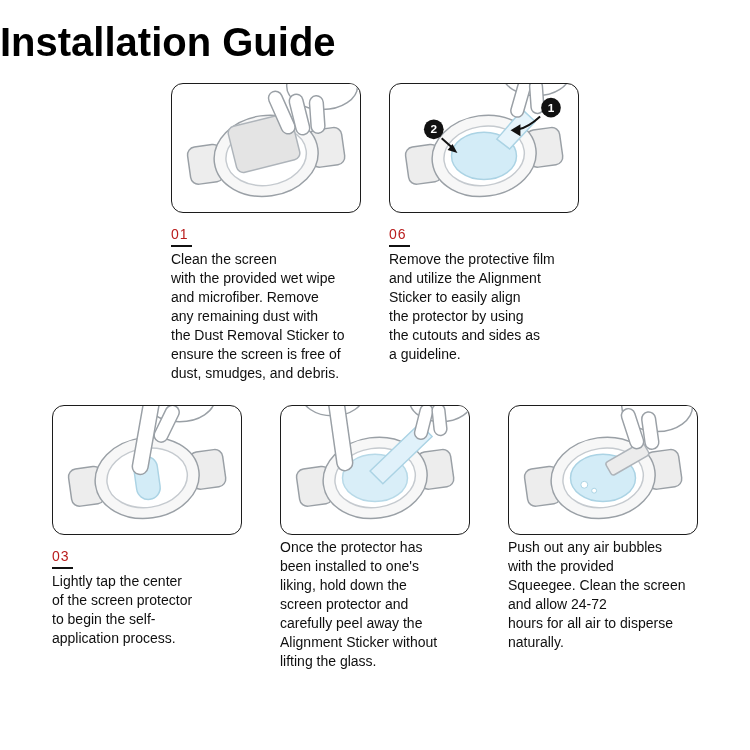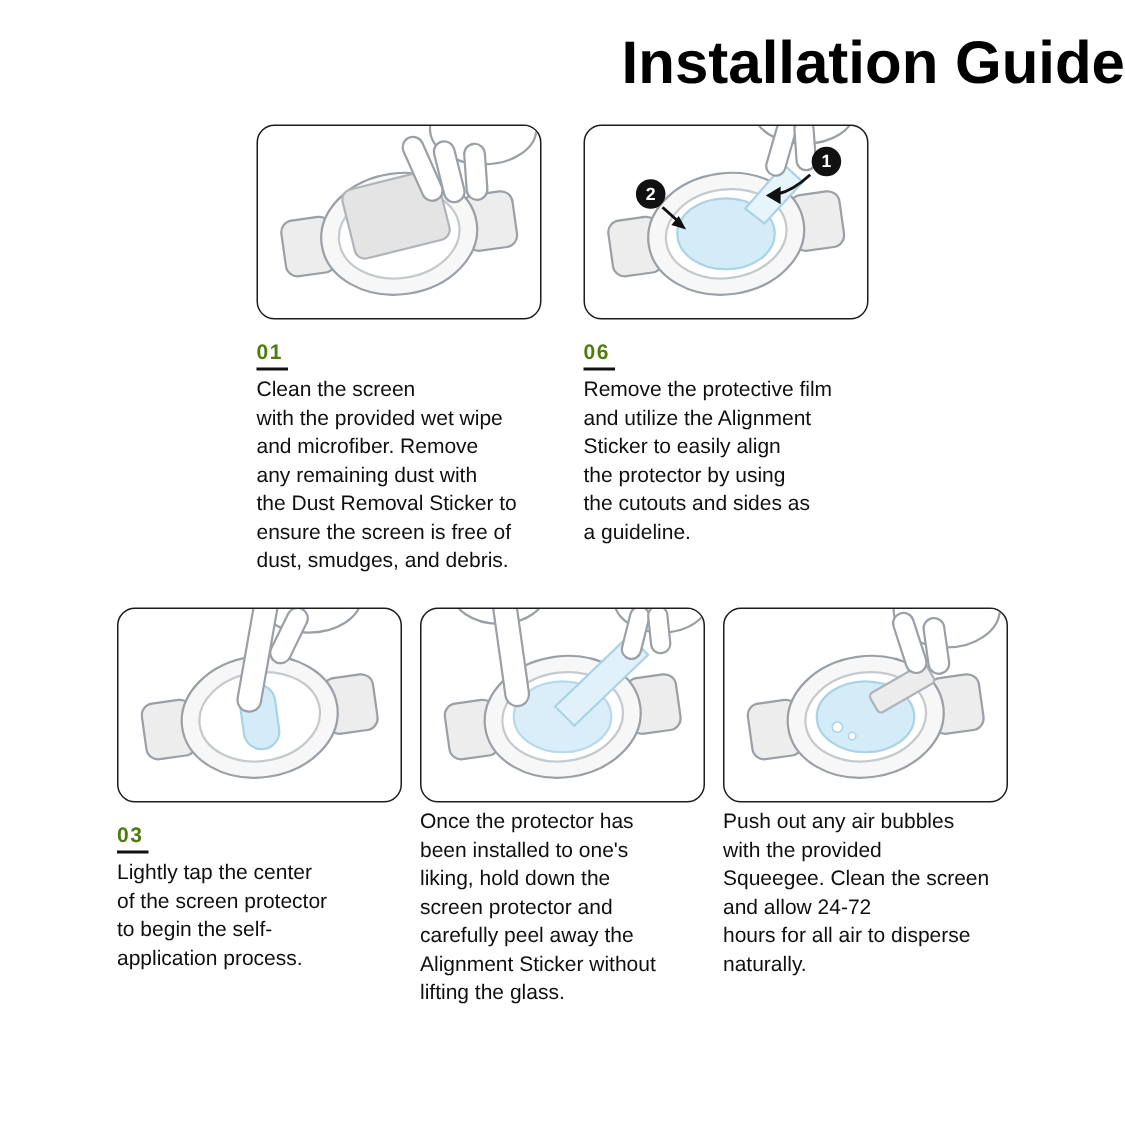--- a/index.html
+++ b/index.html
@@ -2,35 +2,35 @@
 <html><head>
 <meta charset="utf-8">
 <style>
   html,body{margin:0;padding:0;}
   body{
     width:750px;height:750px;background:#ffffff;
     font-family:"Liberation Sans", sans-serif;color:#111;
     overflow:hidden;
   }
   .title{
-    margin:20px 0 0;text-align:right;
+    margin:20px 0 0;text-align:left;
     font-size:40px;font-weight:700;letter-spacing:0px;color:#000;
   }
   .row{display:flex;justify-content:center;}
   .row1{gap:28px;margin-top:18px;}
-  .row2{gap:12px;margin-top:22px;}
+  .row2{gap:38px;margin-top:22px;}
   .step-col{width:190px;}
   .panel{
     width:190px;height:130px;box-sizing:border-box;
     border:1.5px solid #1c1c1c;border-radius:12px;
     overflow:hidden;background:#fff;
   }
   .panel svg{display:block;width:100%;height:100%;}
   svg text{font-family:"Liberation Sans", sans-serif;}
-  .step-num{margin-top:13px;font-size:14px;font-weight:700;color:#4d7c0f;}
+  .step-num{margin-top:13px;font-size:14px;font-weight:400;color:#b91c1c;}
   .step-num span{display:inline-block;border-bottom:2.5px solid #111;padding:0 3px 3px 0;letter-spacing:1px;}
   .step-text{
     margin-top:3px;font-size:14px;line-height:19px;
     white-space:pre-line;color:#0f0f0f;
   }
 </style>
 </head>
 <body>
 
 <div class="page">

